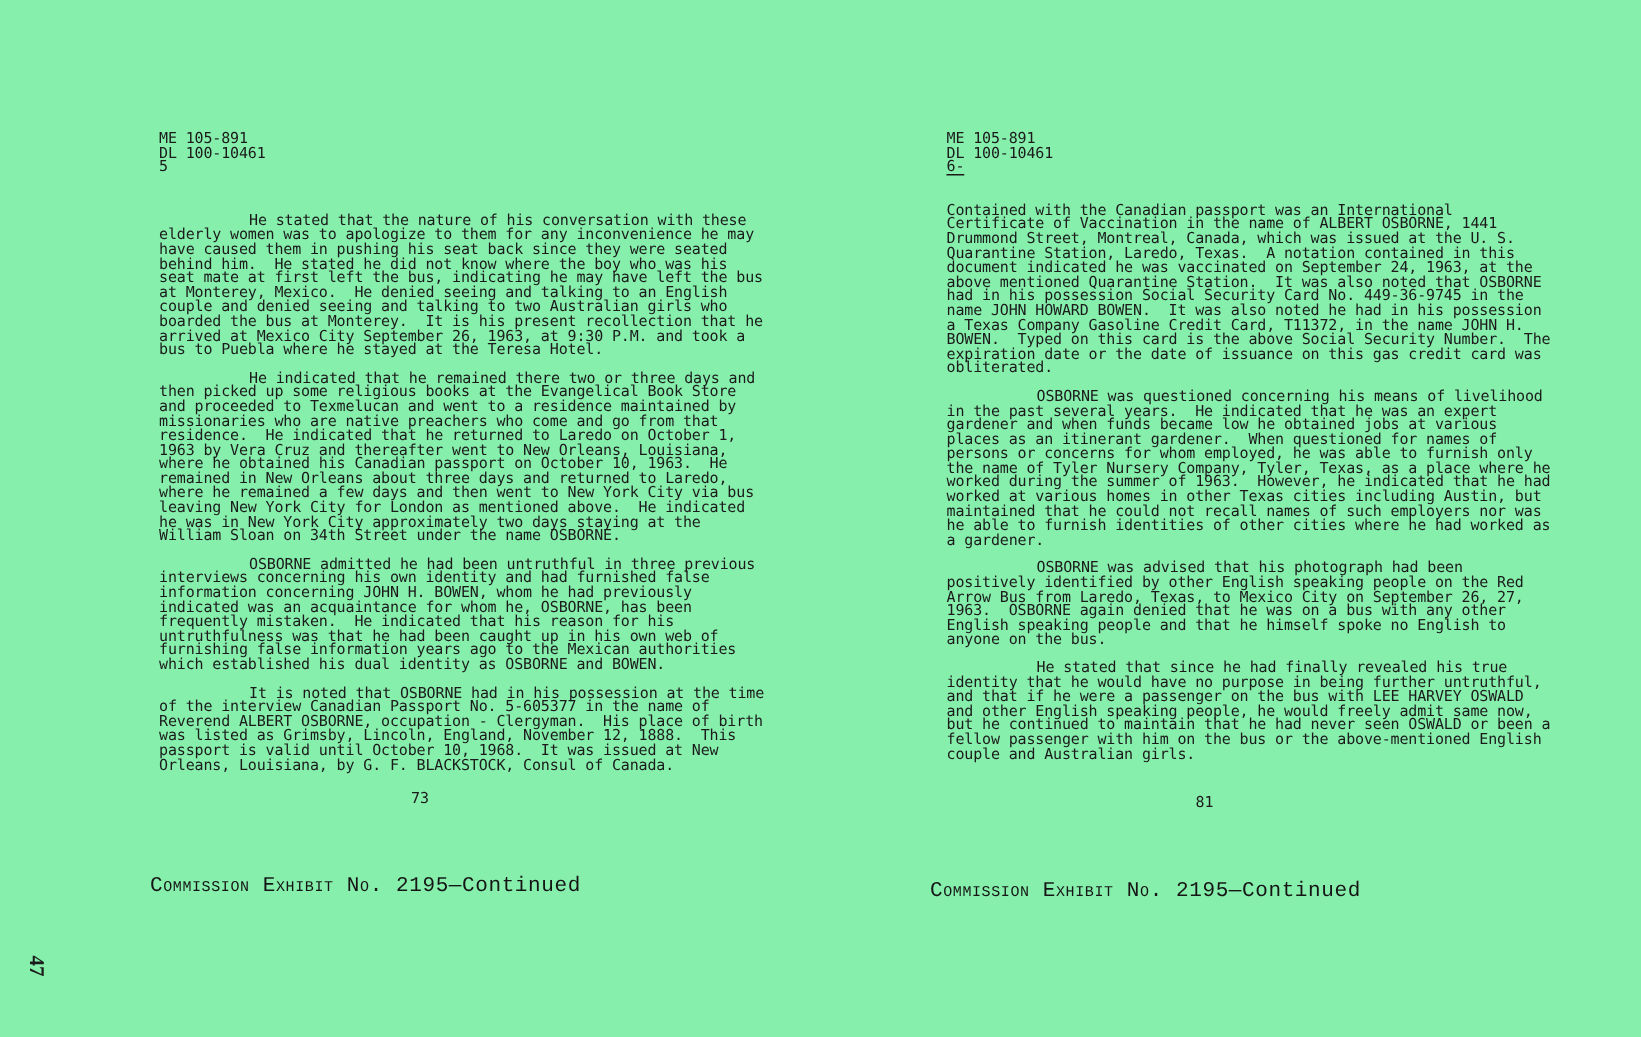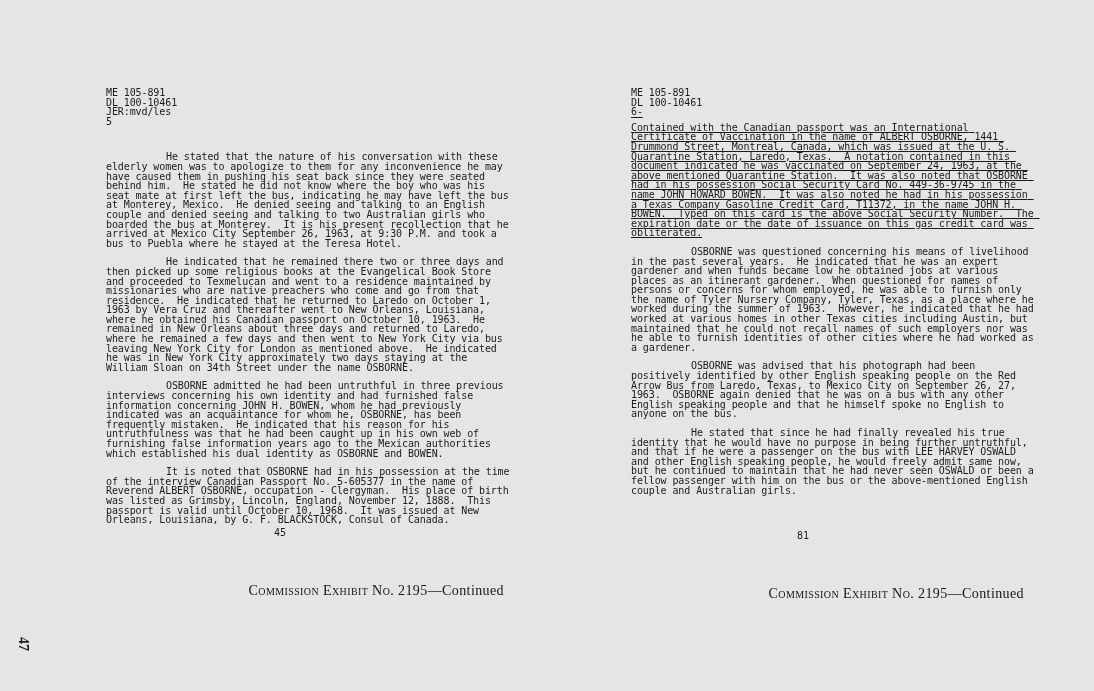--- a/index.html
+++ b/index.html
@@ -4,21 +4,21 @@
 <style>
   html, body {
     margin: 0;
     padding: 0;
     background: #ffffff;
   }
   .sheet {
     position: relative;
     width: 1094px;
     height: 691px;
-    background: #e5e5e5;
+    background: #86efac;
     overflow: hidden;
     color: #1b1b1b;
   }
   .doc-page {
     position: absolute;
     top: 88px;
     width: 404px;
     font-family: "DejaVu Sans Mono", "Liberation Mono", monospace;
     font-size: 10px;
     line-height: 9.6px;
@@ -33,34 +33,34 @@
     text-decoration: underline;
     text-underline-offset: 2px;
   }
   .doc-body p {
     margin: 9px 0 0 0;
     text-indent: 60px;
     white-space: pre-wrap;
   }
   .doc-body p.no-indent { text-indent: 0; }
   .left-page  .doc-body p:first-child { margin-top: 26px; }
-  .right-page .doc-body p:first-child { margin-top: 6px; text-decoration: underline; }
+  .right-page .doc-body p:first-child { margin-top: 19px; }
   .page-number {
     position: absolute;
     font-family: "DejaVu Sans Mono", "Liberation Mono", monospace;
     font-size: 10px;
     color: #1b1b1b;
   }
   .pnum-left  { left: 274px; top: 527px; }
   .pnum-right { left: 797px; top: 530px; }
   .caption {
     position: absolute;
     width: 404px;
-    text-align: right;
-    font-family: Liberation Serif, serif;
+    text-align: left;
+    font-family: Liberation Mono, monospace;
     font-size: 14px;
     letter-spacing: 0.4px;
     color: #151515;
     white-space: nowrap;
   }
   .caption .sc { font-variant: small-caps; }
   .caption-left  { left: 100px; top: 583px; }
   .caption-right { left: 620px; top: 586px; }
   .sheet-number {
     position: absolute;
@@ -76,21 +76,20 @@
 </style>
 </head>
 <body>
 
 <div class="sheet">
 
   <div class="doc-page left-page">
     <div class="doc-header">
       <div>ME 105-891</div>
       <div>DL 100-10461</div>
-      <div>JER:mvd/les</div>
       <div>5</div>
     </div>
     <div class="doc-body">
       <p>He stated that the nature of his conversation with these elderly women was to apologize to them for any inconvenience he may have caused them in pushing his seat back since they were seated behind him.  He stated he did not know where the boy who was his seat mate at first left the bus, indicating he may have left the bus at Monterey, Mexico.  He denied seeing and talking to an English couple and denied seeing and talking to two Australian girls who boarded the bus at Monterey.  It is his present recollection that he arrived at Mexico City September 26, 1963, at 9:30 P.M. and took a bus to Puebla where he stayed at the Teresa Hotel.</p>
       <p>He indicated that he remained there two or three days and then picked up some religious books at the Evangelical Book Store and proceeded to Texmelucan and went to a residence maintained by missionaries who are native preachers who come and go from that residence.  He indicated that he returned to Laredo on October 1, 1963 by Vera Cruz and thereafter went to New Orleans, Louisiana, where he obtained his Canadian passport on October 10, 1963.  He remained in New Orleans about three days and returned to Laredo, where he remained a few days and then went to New York City via bus leaving New York City for London as mentioned above.  He indicated he was in New York City approximately two days staying at the William Sloan on 34th Street under the name OSBORNE.</p>
       <p>OSBORNE admitted he had been untruthful in three previous interviews concerning his own identity and had furnished false information concerning JOHN H. BOWEN, whom he had previously indicated was an acquaintance for whom he, OSBORNE, has been frequently mistaken.  He indicated that his reason for his untruthfulness was that he had been caught up in his own web of furnishing false information years ago to the Mexican authorities which established his dual identity as OSBORNE and BOWEN.</p>
       <p>It is noted that OSBORNE had in his possession at the time of the interview Canadian Passport No. 5-605377 in the name of Reverend ALBERT OSBORNE, occupation - Clergyman.  His place of birth was listed as Grimsby, Lincoln, England, November 12, 1888.  This passport is valid until October 10, 1968.  It was issued at New Orleans, Louisiana, by G. F. BLACKSTOCK, Consul of Canada.</p>
     </div>
   </div>
 
@@ -101,21 +100,21 @@
       <div class="hdr-underline">6-</div>
     </div>
     <div class="doc-body">
       <p class="no-indent">Contained with the Canadian passport was an International Certificate of Vaccination in the name of ALBERT OSBORNE, 1441 Drummond Street, Montreal, Canada, which was issued at the U. S. Quarantine Station, Laredo, Texas.  A notation contained in this document indicated he was vaccinated on September 24, 1963, at the above mentioned Quarantine Station.  It was also noted that OSBORNE had in his possession Social Security Card No. 449-36-9745 in the name JOHN HOWARD BOWEN.  It was also noted he had in his possession a Texas Company Gasoline Credit Card, T11372, in the name JOHN H. BOWEN.  Typed on this card is the above Social Security Number.  The expiration date or the date of issuance on this gas credit card was obliterated.</p>
       <p>OSBORNE was questioned concerning his means of livelihood in the past several years.  He indicated that he was an expert gardener and when funds became low he obtained jobs at various places as an itinerant gardener.  When questioned for names of persons or concerns for whom employed, he was able to furnish only the name of Tyler Nursery Company, Tyler, Texas, as a place where he worked during the summer of 1963.  However, he indicated that he had worked at various homes in other Texas cities including Austin, but maintained that he could not recall names of such employers nor was he able to furnish identities of other cities where he had worked as a gardener.</p>
       <p>OSBORNE was advised that his photograph had been positively identified by other English speaking people on the Red Arrow Bus from Laredo, Texas, to Mexico City on September 26, 27, 1963.  OSBORNE again denied that he was on a bus with any other English speaking people and that he himself spoke no English to anyone on the bus.</p>
       <p>He stated that since he had finally revealed his true identity that he would have no purpose in being further untruthful, and that if he were a passenger on the bus with LEE HARVEY OSWALD and other English speaking people, he would freely admit same now, but he continued to maintain that he had never seen OSWALD or been a fellow passenger with him on the bus or the above-mentioned English couple and Australian girls.</p>
     </div>
   </div>
 
-  <div class="page-number pnum-left">45</div>
+  <div class="page-number pnum-left">73</div>
   <div class="page-number pnum-right">81</div>
 
   <div class="caption caption-left"><span class="sc">Commission Exhibit No. 2195</span><span>—Continued</span></div>
   <div class="caption caption-right"><span class="sc">Commission Exhibit No. 2195</span><span>—Continued</span></div>
 
   <div class="sheet-number">47</div>
 
 </div>
 
 </body></html>

